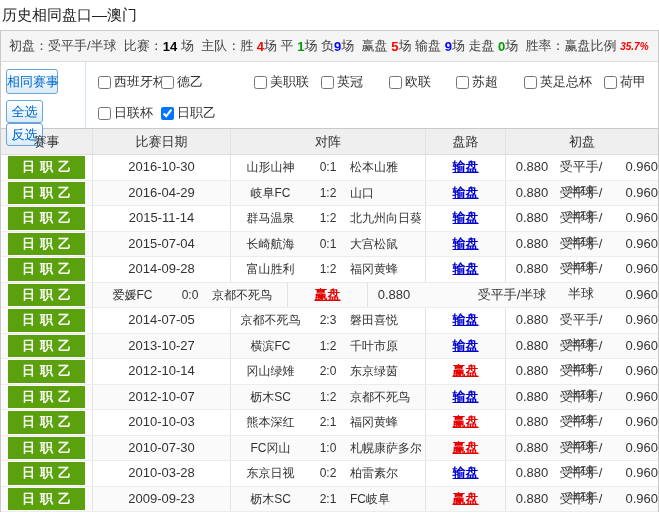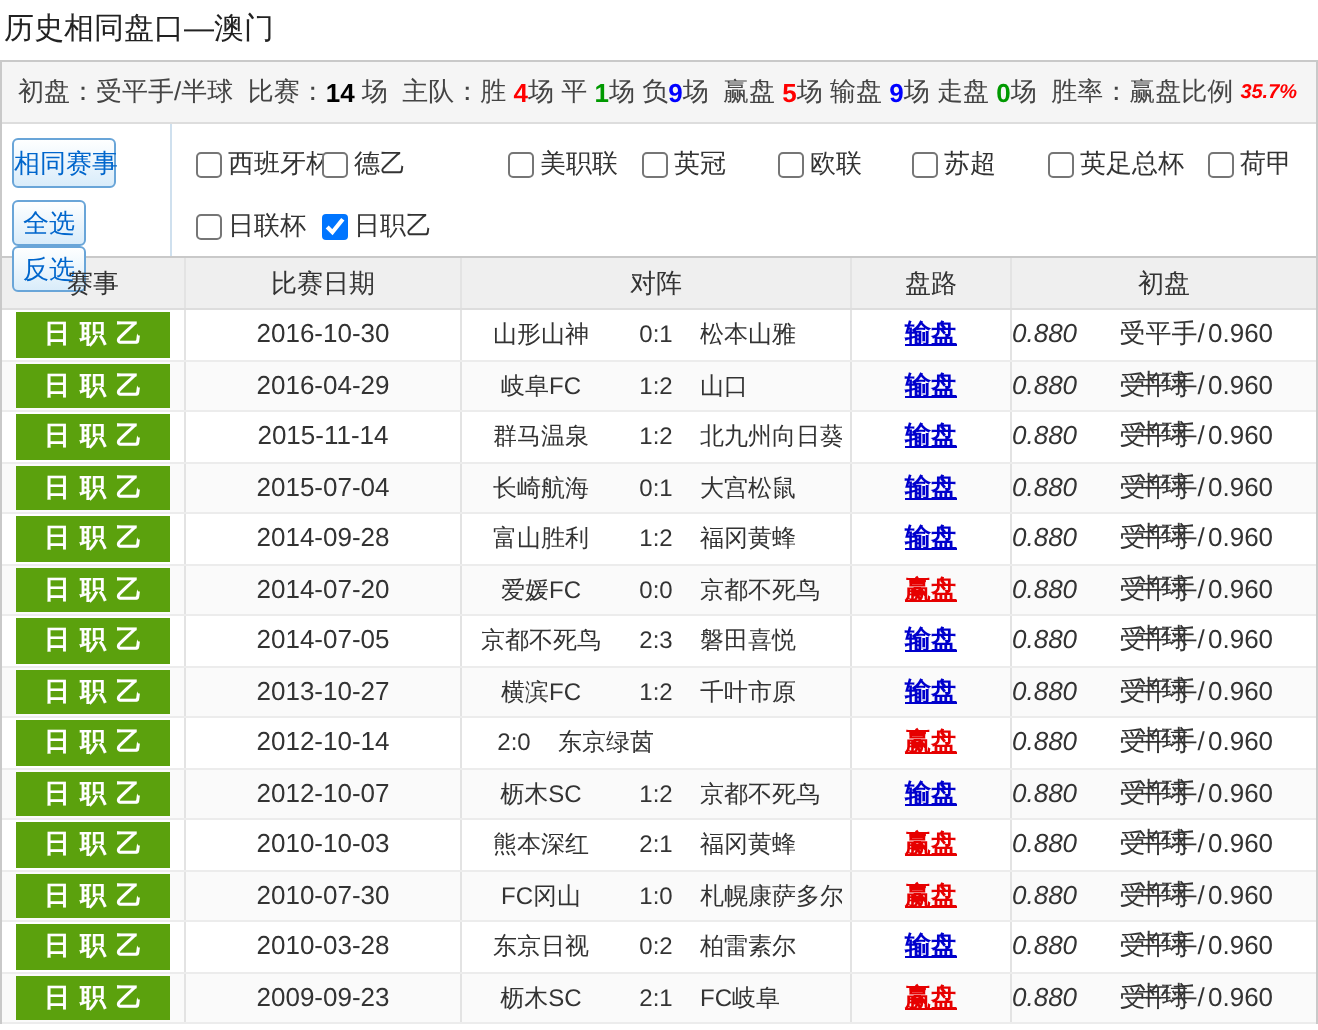--- a/index.html
+++ b/index.html
@@ -80,23 +80,23 @@
     letter-spacing:5px;text-indent:5px;white-space:nowrap;
   }
   .col-match{display:flex;padding:0 4px;}
   .col-match .home{flex:1;text-align:center;font-size:12px;white-space:nowrap;overflow:hidden;}
   .col-match .score{width:44px;flex:none;text-align:center;font-size:12px;}
   .col-match .away{flex:1;text-align:left;font-size:12px;white-space:nowrap;overflow:hidden;}
   .result-link{font-weight:bold;text-decoration:underline;cursor:pointer;}
   .result-link.win{color:var(--win-red);}
   .result-link.loss{color:var(--loss-blue);}
   .col-odds{display:flex;}
-  .col-odds .o1{width:52px;flex:none;text-align:left;font-style:italic;}
+  .col-odds .o1{width:52px;flex:none;text-align:center;}
   .col-odds .hc{flex:1;text-align:center;}
-  .col-odds .o2{width:54px;flex:none;text-align:left;}
+  .col-odds .o2{width:54px;flex:none;text-align:right;}
 </style>
 </head>
 <body>
 
 <div class="page-title">历史相同盘口—澳门</div>
 
 <div class="panel">
 
   <div class="stats" id="stats-bar"><span class="s-plain">初盘：受平手/半球  比赛：</span><span class="s-bold">14</span><span class="s-plain"> 场  主队：胜 </span><span class="s-red">4</span><span class="s-plain">场 平 </span><span class="s-green">1</span><span class="s-plain">场 负</span><span class="s-blue">9</span><span class="s-plain">场  赢盘 </span><span class="s-red">5</span><span class="s-plain">场 输盘 </span><span class="s-blue">9</span><span class="s-plain">场 走盘 </span><span class="s-green">0</span><span class="s-plain">场  胜率：赢盘比例 </span><span class="s-red-bold">35.7%</span></div>
 
@@ -265,21 +265,20 @@
       <span class="o1">0.880</span>
       <span class="hc">受平手/半球</span>
       <span class="o2">0.960</span>
     </div>
   </div>
 
   <div class="row alt">
     <div class="col col-league">
       <span class="league-badge">日职乙</span>
     </div>
-    <div class="col col-date">2014-07-20</div>
     <div class="col col-match">
       <span class="home">爱媛FC</span>
       <span class="score">0:0</span>
       <span class="away">京都不死鸟</span>
     </div>
     <div class="col col-result">
       <a class="result-link win">赢盘</a>
     </div>
     <div class="col col-odds">
       <span class="o1">0.880</span>
@@ -327,20 +326,21 @@
       <span class="o2">0.960</span>
     </div>
   </div>
 
   <div class="row">
     <div class="col col-league">
       <span class="league-badge">日职乙</span>
     </div>
     <div class="col col-date">2012-10-14</div>
     <div class="col col-match">
+      <span class="home">冈山绿雉</span>
       <span class="score">2:0</span>
       <span class="away">东京绿茵</span>
     </div>
     <div class="col col-result">
       <a class="result-link win">赢盘</a>
     </div>
     <div class="col col-odds">
       <span class="o1">0.880</span>
       <span class="hc">受平手/半球</span>
       <span class="o2">0.960</span>

